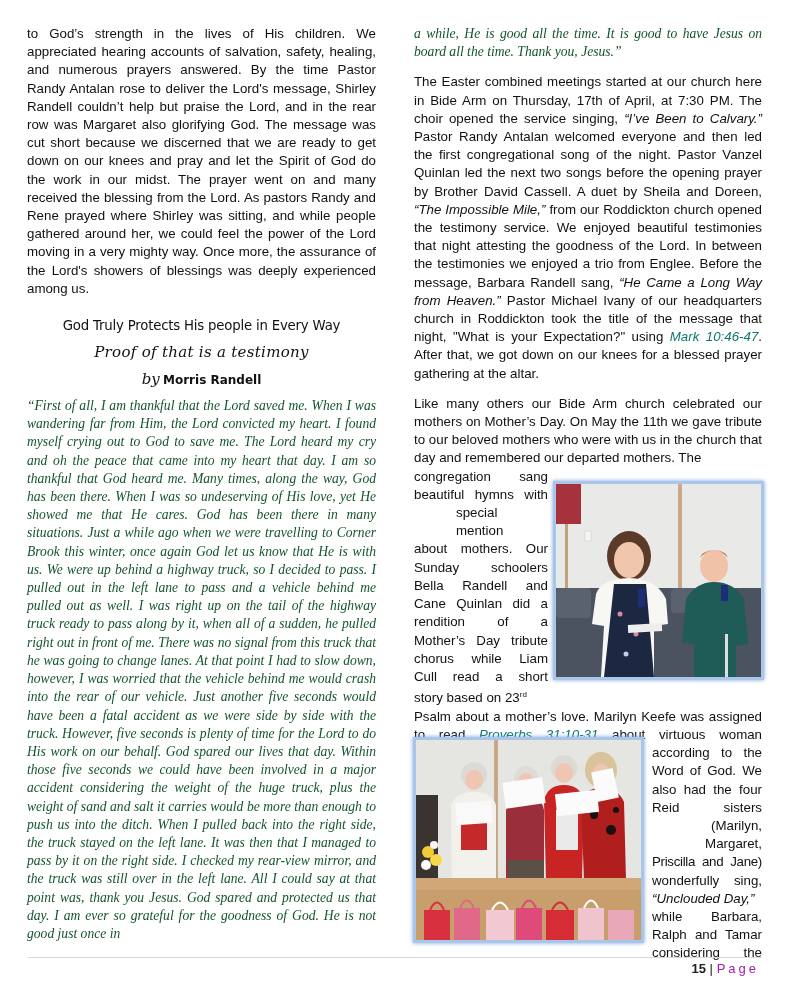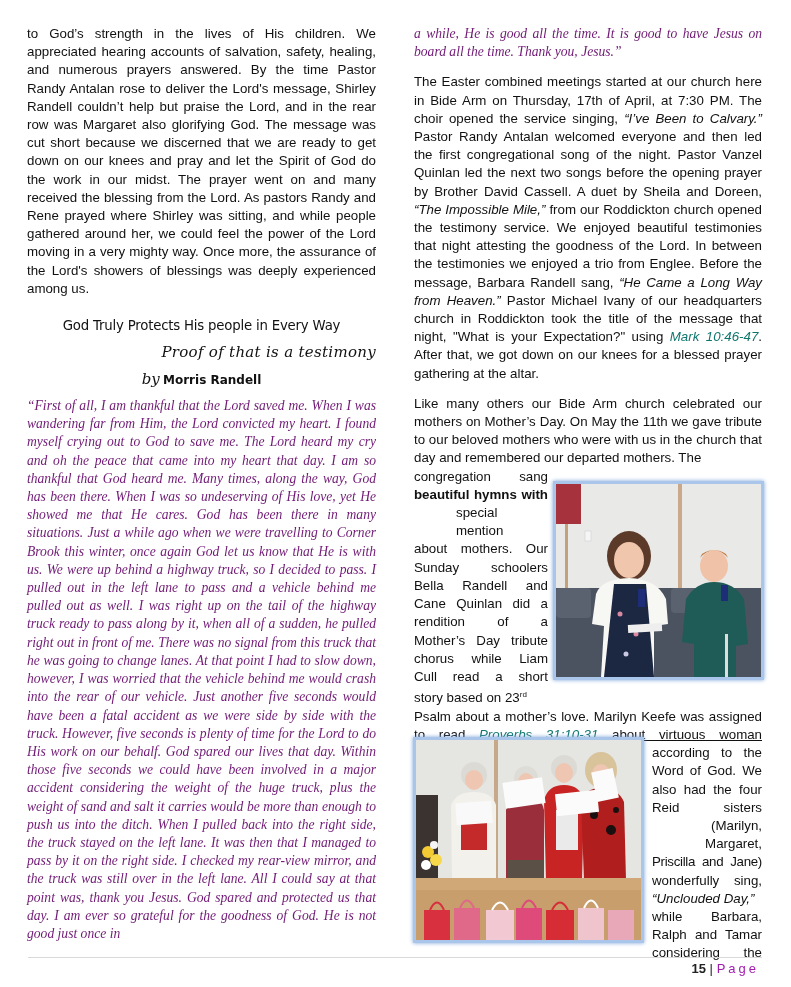--- a/index.html
+++ b/index.html
@@ -1,25 +1,25 @@
 <!DOCTYPE html>
 <html><head>
   <meta charset="utf-8">
   <style>
     html, body { margin:0; padding:0; background:#ffffff; }
     body { width:791px; height:987px; position:relative; overflow:hidden; color:#111; }
     .col { position:absolute; top:0; }
     .col-left { left:27px; width:349px; }
     .col-right { left:414px; width:348px; }
     .p { font-family:"Liberation Sans", sans-serif; font-size:13.3px; line-height:18.2px; text-align:justify; margin:0; }
-    .p-blue { font-family:"Liberation Serif", serif; font-style:italic; font-size:13.6px; line-height:18.2px; color:#701a75; text-align:justify; margin:0; }
+    .p-blue { font-family:"Liberation Serif", serif; font-style:italic; font-size:13.6px; line-height:18.2px; color:#14532d; text-align:justify; margin:0; }
     .em { font-style:italic; }
     .red { color:#0f766e; font-style:italic; }
     .h-title { font-family:"DejaVu Sans", sans-serif; font-size:13.3px; text-align:center; margin:20px 0 0 0; letter-spacing:-0.2px; }
-    .h-sub { font-family:"DejaVu Serif", serif; font-style:italic; font-size:15px; text-align:right; margin:10px 0 0 0; letter-spacing:0.3px; }
+    .h-sub { font-family:"DejaVu Serif", serif; font-style:italic; font-size:15px; text-align:center; margin:10px 0 0 0; letter-spacing:0.3px; }
     .h-by { text-align:center; margin:9px 0 0 0; font-size:13px; }
     .h-by .by { font-family:"DejaVu Serif", serif; font-style:italic; font-size:15px; }
     .h-by .author { font-family:"DejaVu Sans", sans-serif; font-weight:bold; font-size:12px; }
     .photo { position:absolute; border:3px solid #a9c6ea; box-shadow:0 0 4px #7aa4d9; overflow:hidden; }
     .photo1 { left:553px; top:481px; width:205px; height:193px; }
     .photo2 { left:413px; top:737px; width:225px; height:200px; }
     .footer-rule { position:absolute; left:28px; top:957px; width:734px; height:1px; background:#d9d9d9; }
     .footer { position:absolute; right:32px; top:961px; font-family:"Liberation Sans", sans-serif; font-size:13px; color:#222; }
     .footer .pg { color:#a21caf; letter-spacing:3px; }
     sup { font-size:8px; }
@@ -42,35 +42,35 @@
   <p class="p-blue" style="margin-top:25px;">a while, He is good all the time. It is good to have Jesus on board all the time. Thank you, Jesus.”</p>
 
   <p class="p" style="margin-top:12px;">
     <span>The Easter combined meetings started at our church here in Bide Arm on Thursday, 17th of April, at 7:30 PM. The choir opened the service singing, </span><span class="em">“I’ve Been to Calvary.”</span><span> Pastor Randy Antalan welcomed everyone and then led the first congregational song of the night. Pastor Vanzel Quinlan led the next two songs before the opening prayer by Brother David Cassell. A duet by Sheila and Doreen, </span><span class="em">“The Impossible Mile,”</span><span> from our Roddickton church opened the testimony service. We enjoyed beautiful testimonies that night attesting the goodness of the Lord. In between the testimonies we enjoyed a trio from Englee. Before the message, Barbara Randell sang, </span><span class="em">“He Came a Long Way from Heaven.”</span><span>  Pastor Michael Ivany of our headquarters church in Roddickton took the title of the message that night, "What is your Expectation?" using </span><span class="red">Mark 10:46-47</span><span>.  After that, we got down on our knees for a blessed prayer gathering at the altar.</span>
   </p>
 
   <p class="p" style="margin-top:12px;">Like many others our Bide Arm church celebrated our mothers on Mother’s Day. On May the 11th we gave tribute to our beloved mothers who were with us in the church that day and remembered our departed mothers. The</p>
 
   <div style="width:134px;">
     <p class="p" style="text-align:justify; text-align-last:justify;">congregation sang</p>
-    <p class="p" style="text-align:justify; text-align-last:justify;font-weight:bold;">beautiful hymns with</p>
+    <p class="p" style="text-align:justify; text-align-last:justify;">beautiful hymns with</p>
     <p class="p" style="text-align:justify; text-align-last:justify;margin-left:42px;">special mention</p>
     <p class="p" style="text-align:justify; text-align-last:justify;">about mothers. Our</p>
     <p class="p" style="text-align:justify; text-align-last:justify;">Sunday schoolers</p>
     <p class="p" style="text-align:justify; text-align-last:justify;">Bella Randell and</p>
     <p class="p" style="text-align:justify; text-align-last:justify;">Cane Quinlan did a</p>
     <p class="p" style="text-align:justify; text-align-last:justify;">rendition of a</p>
     <p class="p" style="text-align:justify; text-align-last:justify;">Mother’s Day tribute</p>
     <p class="p" style="text-align:justify; text-align-last:justify;">chorus while Liam</p>
     <p class="p" style="text-align:justify; text-align-last:justify;">Cull read a short</p>
     <p class="p"><span>story based on 23</span><sup>rd</sup></p>
   </div>
 
   <p class="p" style="text-align-last:justify;">Psalm about a mother’s love. Marilyn Keefe was assigned</p>
-  <p class="p" style="text-align-last:justify; word-spacing:6px;text-decoration:underline;"><span>to read </span><span class="red">Proverbs 31:10-31</span><span> about virtuous woman</span></p>
+  <p class="p" style="text-align-last:justify; word-spacing:6px;"><span>to read </span><span class="red">Proverbs 31:10-31</span><span> about virtuous woman</span></p>
 
   <div style="margin-left:238px; width:110px;">
     <p class="p" style="text-align-last:justify;">according to the</p>
     <p class="p" style="text-align-last:justify;">Word of God. We</p>
     <p class="p" style="text-align-last:justify;">also had the four</p>
     <p class="p" style="text-align-last:justify;">Reid sisters</p>
     <p class="p" style="text-align:right;">(Marilyn,</p>
     <p class="p" style="text-align:right;">Margaret,</p>
     <p class="p" style="text-align-last:justify; letter-spacing:-0.3px;">Priscilla and Jane)</p>
     <p class="p" style="text-align-last:justify;">wonderfully sing,</p>

